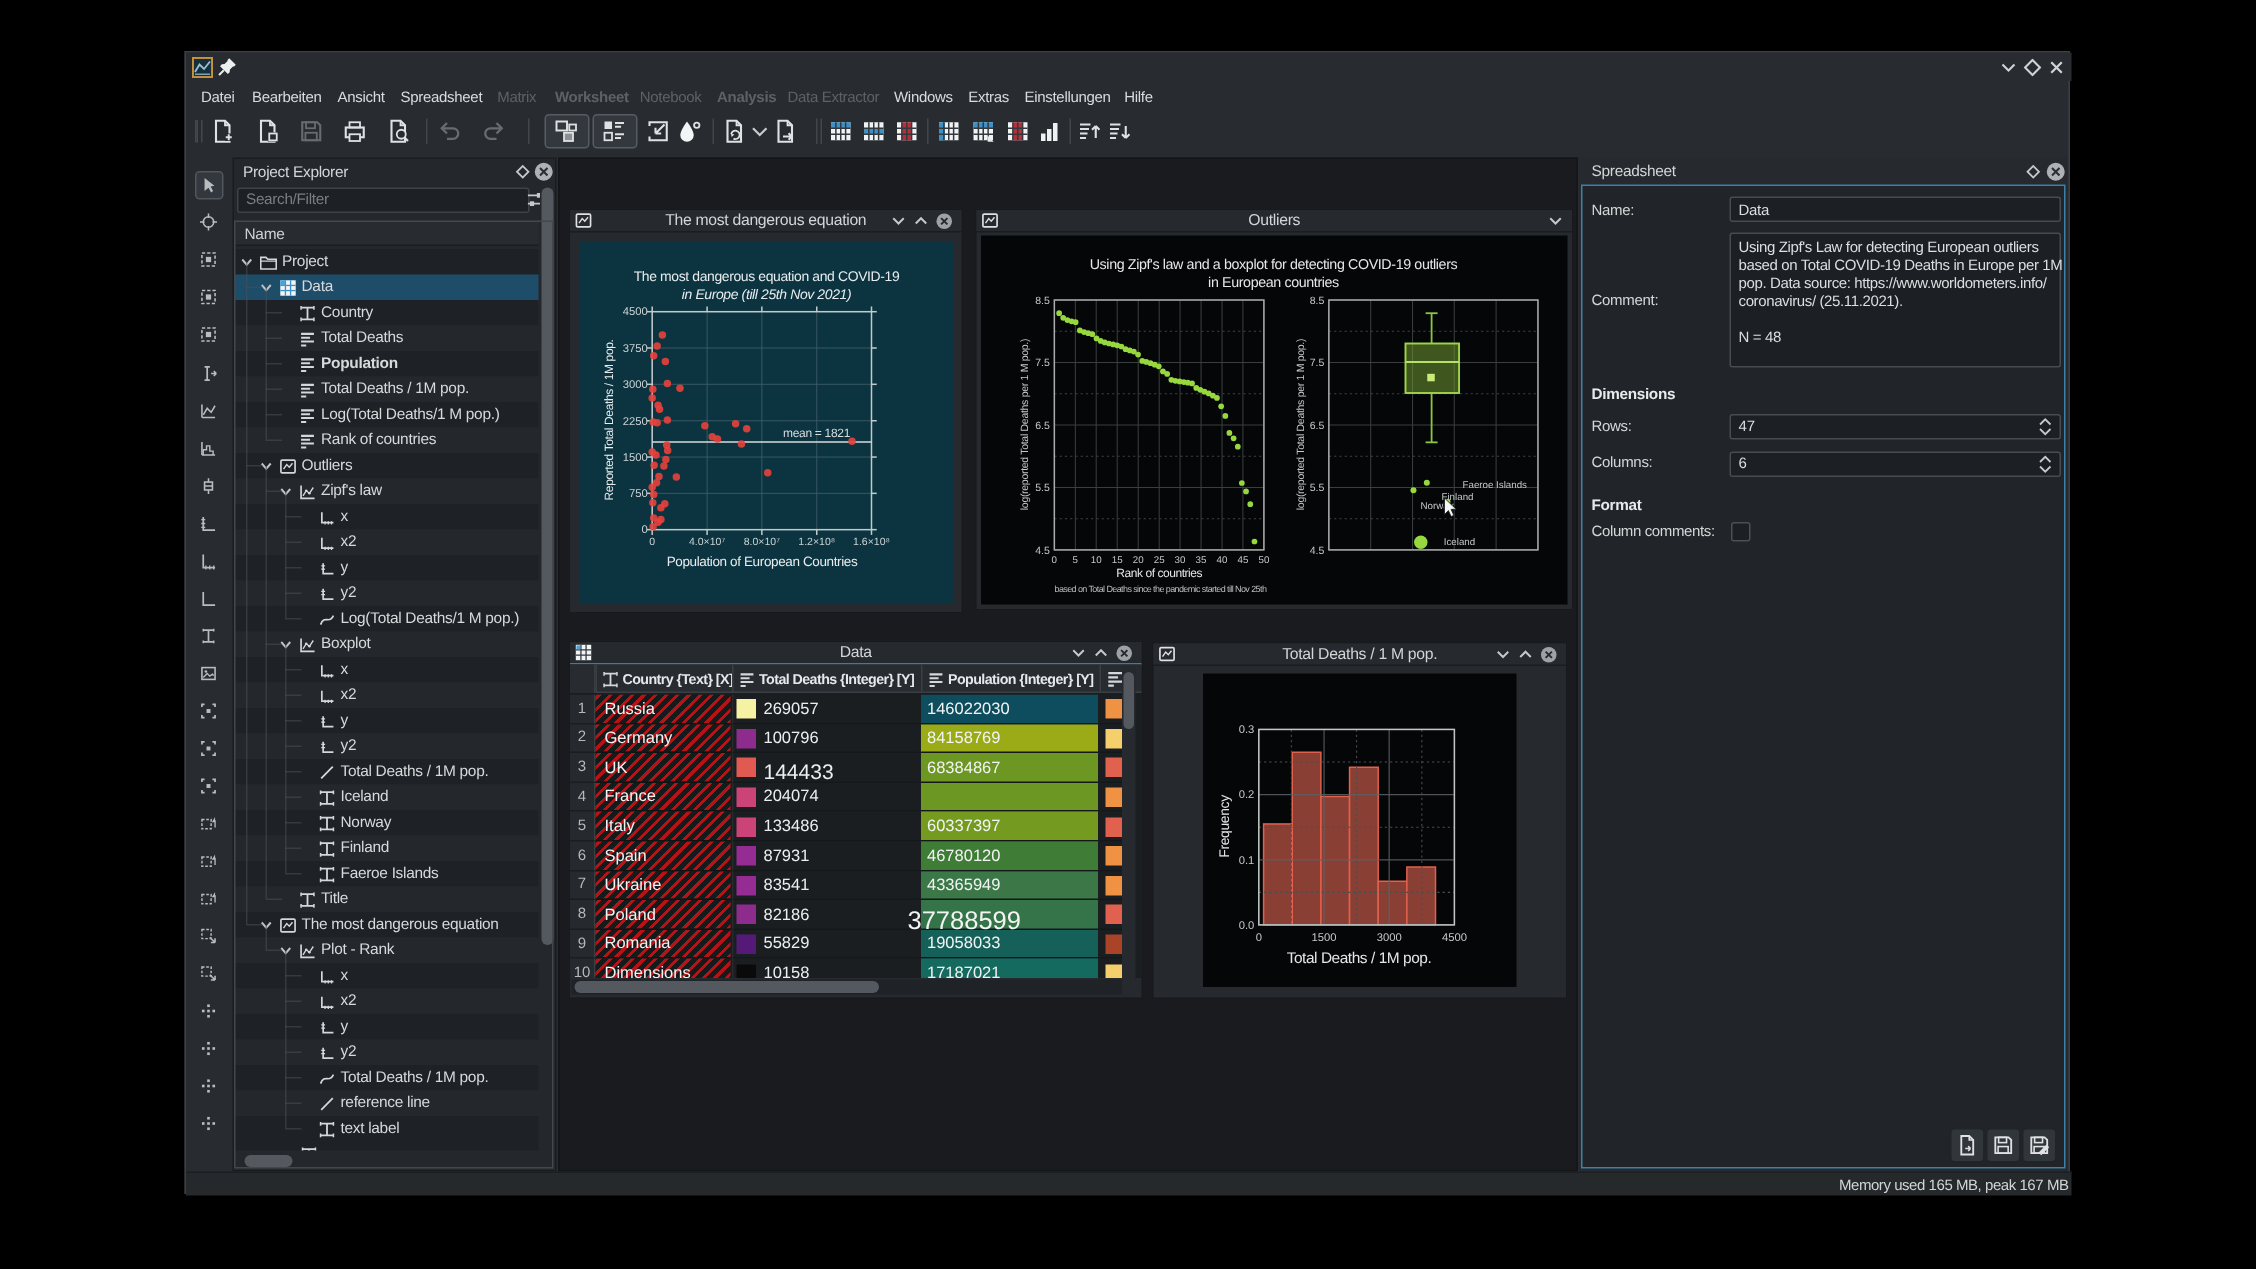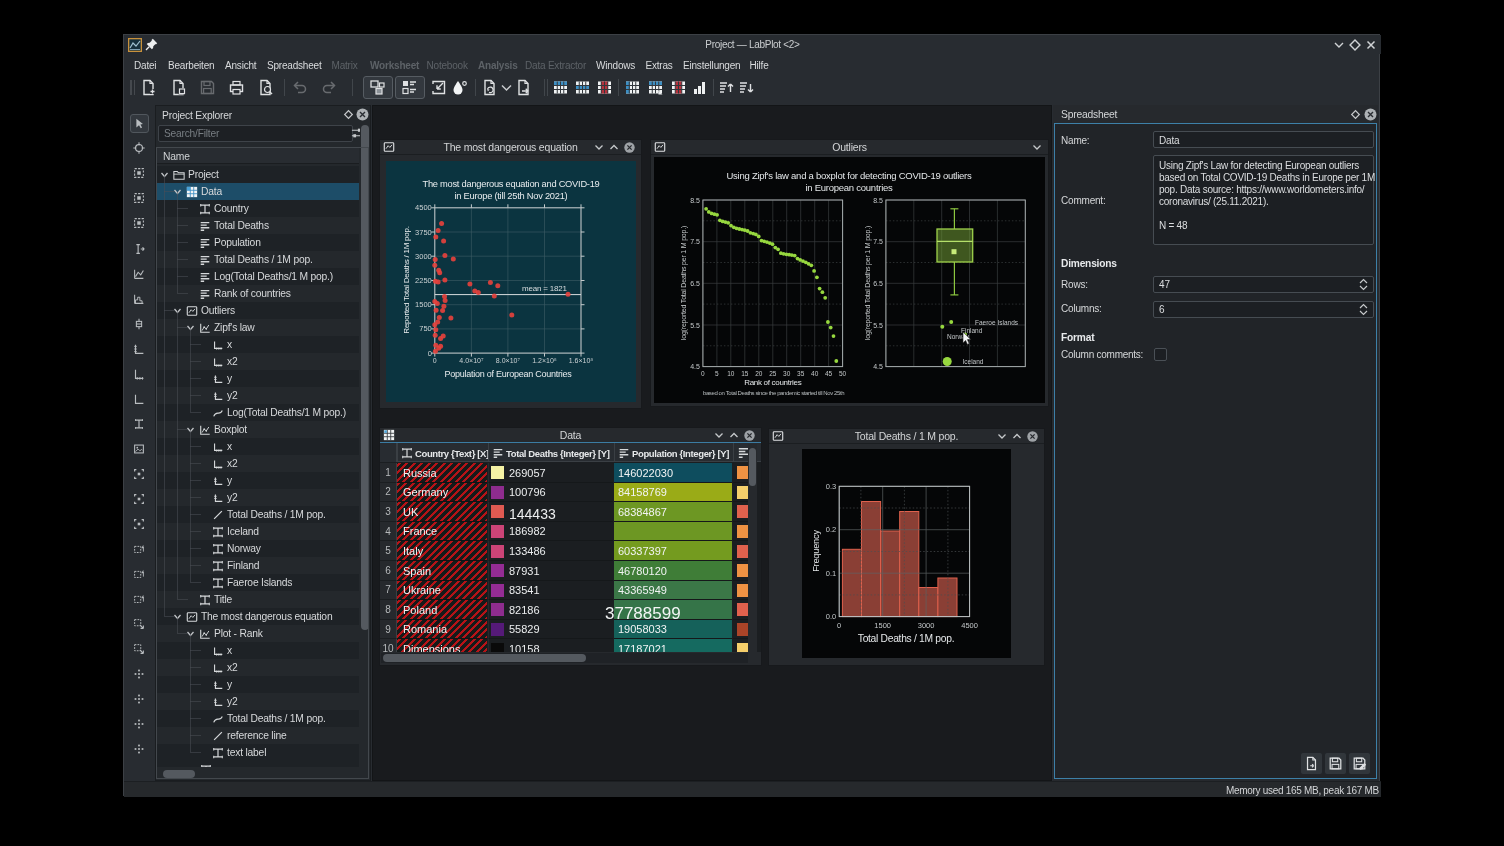--- a/index.html
+++ b/index.html
@@ -13,23 +13,20 @@
       <rect x="0.5" y="0.5" width="13" height="13" fill="#15303d" stroke="#c8913c" stroke-width="1.6"></rect>
       <path d="M2 10 L5 5 L8 8 L12 3" stroke="#9fc0d0" stroke-width="1.2" fill="none"></path>
       <path d="M2 11.5 L12 11.5" stroke="#7da0b5" stroke-width="1"></path>
     </svg>
 <svg class="abs" style="left:21px;top:3px" width="13" height="13" viewBox="0 0 13 13">
       <g fill="#eceeef">
         <path d="M7.8 0.8 L12.2 5.2 L10.9 6.5 L10.5 6.1 L8.3 8.3 L8.1 10.1 L6.9 11.3 L1.7 6.1 L2.9 4.9 L4.7 4.7 L6.9 2.5 L6.5 2.1 Z"></path>
         <path d="M4.2 8.8 L1.2 11.8 L1.0 12.0" stroke="#eceeef" stroke-width="1.3"></path>
       </g>
     </svg>
-<div class="txt" style="left:0px;top:4px;font-size:10px;color:#cbced0;font-weight:normal;">
-      <div style="width:1257px;text-align:center;letter-spacing:-0.3px">Project — LabPlot &lt;2&gt;</div>
-    </div>
 <svg class="abs" style="left:1209px;top:4px" width="12" height="12">
       <path d="M2 4 L6 8 L10 4" stroke="#d0d3d5" stroke-width="1.4" fill="none"></path>
     </svg>
 <svg class="abs" style="left:1225px;top:4px" width="12" height="12">
       <rect x="2.5" y="2.5" width="7" height="7" transform="rotate(45 6 6)" stroke="#d0d3d5" stroke-width="1.4" fill="none"></rect>
     </svg>
 <svg class="abs" style="left:1241px;top:4px" width="12" height="12">
       <path d="M2.5 2.5 L9.5 9.5 M9.5 2.5 L2.5 9.5" stroke="#d0d3d5" stroke-width="1.5" fill="none"></path>
     </svg>
 <div class="txt" style="left:10px;top:24.5px;font-size:10px;color:#d9dbdd;font-weight:normal;letter-spacing:-0.2px;">Datei</div>
@@ -383,21 +380,21 @@
 <div class="txt" style="left:90px;top:167.5px;font-size:10.3px;color:#d7d9db;font-weight:normal;letter-spacing:-0.2px;">Country</div>
 <div class="abs" style="left:32px;top:182px;width:203px;height:17px;background:#24282c;"></div>
 <svg class="abs" style="left:75px;top:184.5px" width="12" height="12" viewBox="0 0 14 14">
       <path d="M2 3 H12 M2 6 H9 M2 9 H12 M2 12 H6" stroke="#d5d8da" stroke-width="1.6"></path>
     </svg>
 <div class="txt" style="left:90px;top:184.5px;font-size:10.3px;color:#d7d9db;font-weight:normal;letter-spacing:-0.2px;">Total Deaths</div>
 <div class="abs" style="left:32px;top:199px;width:203px;height:17px;background:#1e2226;"></div>
 <svg class="abs" style="left:75px;top:201.5px" width="12" height="12" viewBox="0 0 14 14">
       <path d="M2 3 H12 M2 6 H9 M2 9 H12 M2 12 H6" stroke="#d5d8da" stroke-width="1.6"></path>
     </svg>
-<div class="txt" style="left:90px;top:201.5px;font-size:10.3px;color:#d7d9db;font-weight:normal;letter-spacing:-0.2px;">Population</div>
+<div class="txt" style="left:90px;top:201.5px;font-size:10.3px;color:#d7d9db;font-weight:bold;letter-spacing:-0.2px;">Population</div>
 <div class="abs" style="left:32px;top:216px;width:203px;height:17px;background:#24282c;"></div>
 <svg class="abs" style="left:75px;top:218.5px" width="12" height="12" viewBox="0 0 14 14">
       <path d="M2 3 H12 M2 6 H9 M2 9 H12 M2 12 H6" stroke="#d5d8da" stroke-width="1.6"></path>
     </svg>
 <div class="txt" style="left:90px;top:218.5px;font-size:10.3px;color:#d7d9db;font-weight:normal;letter-spacing:-0.2px;">Total Deaths / 1M pop.</div>
 <div class="abs" style="left:32px;top:233px;width:203px;height:17px;background:#1e2226;"></div>
 <svg class="abs" style="left:75px;top:235.5px" width="12" height="12" viewBox="0 0 14 14">
       <path d="M2 3 H12 M2 6 H9 M2 9 H12 M2 12 H6" stroke="#d5d8da" stroke-width="1.6"></path>
     </svg>
 <div class="txt" style="left:90px;top:235.5px;font-size:10.3px;color:#d7d9db;font-weight:normal;letter-spacing:-0.2px;">Log(Total Deaths/1 M pop.)</div>
@@ -656,21 +653,21 @@
       <path d="M1.5 6 L5 2.5 L8.5 6" stroke="#c6c9cb" stroke-width="1.3" fill="none"></path>
     </svg>
 <svg class="abs" style="left:470px;top:108px" width="10" height="9">
       <path d="M1.5 2.5 L5 6 L8.5 2.5" stroke="#c6c9cb" stroke-width="1.3" fill="none"></path>
     </svg>
 <div class="abs" style="left:256px;top:119px;width:261px;height:1px;background:#1b1e21;"></div>
 <div class="abs" style="left:262px;top:126px;width:250px;height:241px;background:#0b3440;"></div>
 <div class="txt" style="left:262px;top:143.5px;font-size:9.3px;color:#e8ecee;font-weight:normal;">
       <div style="width:250px;text-align:center;letter-spacing:-0.25px">The most dangerous equation and COVID-19</div>
     </div>
-<div class="txt" style="left:262px;top:155.5px;font-size:9.3px;color:#e8ecee;font-weight:normal;">
+<div class="txt" style="left:262px;top:155.5px;font-size:9.3px;color:#e8ecee;font-weight:normal;font-style:italic;">
       <div style="width:250px;text-align:center;letter-spacing:-0.25px">in Europe (till 25th Nov 2021)</div>
     </div>
 <svg class="abs" style="left:262px;top:126px" width="250" height="241" viewBox="0 0 250 241">
       <g stroke="#9aa6aa" stroke-width="0.6" opacity="0.35">
         <line x1="48.80000000000001" y1="192.1" x2="195.0" y2="192.1"></line>
         <line x1="48.80000000000001" y1="167.9" x2="195.0" y2="167.9"></line>
         <line x1="48.80000000000001" y1="143.7" x2="195.0" y2="143.7"></line>
         <line x1="48.80000000000001" y1="119.5" x2="195.0" y2="119.5"></line>
         <line x1="48.80000000000001" y1="95.2" x2="195.0" y2="95.2"></line>
         <line x1="48.80000000000001" y1="71.0" x2="195.0" y2="71.0"></line>
@@ -995,21 +992,21 @@
 <div class="txt" style="left:129px;top:42.7px;font-size:14px;color:#eceeef;">144433</div>
 <div class="abs" style="left:234px;top:39.2px;width:118px;height:19.6px;background:#6d9723;border-bottom:1px solid #15181a;"></div>
 <div class="txt" style="left:238px;top:42.7px;font-size:11px;color:#f2f4f4;">68384867</div>
 <div class="abs" style="left:353px;top:39.2px;width:15px;height:19.6px;background:#1b1e21;border-bottom:1px solid #15181a;"></div>
 <div class="abs" style="left:357px;top:42.4px;width:13px;height:13px;background:#e0614d;"></div>
 <div class="abs" style="left:0px;top:58.8px;width:17px;height:19.6px;background:#26292d;border-bottom:1px solid #1b1e21;border-right:1px solid #3a3f44;color:#b6b9bb;font-size:10px;display:flex;align-items:center;justify-content:center;">4</div>
 <div class="abs" style="left:17px;top:58.8px;width:90px;height:19.6px;background:repeating-linear-gradient(315deg, #b51317 0px, #b51317 2px, #151a1a 2px, #151a1a 5.3px);border-bottom:1px solid #101314;"></div>
 <div class="txt" style="left:23px;top:62.3px;font-size:11px;color:#f0f2f3;">France</div>
 <div class="abs" style="left:108px;top:58.8px;width:125px;height:19.6px;background:#1b1e21;border-bottom:1px solid #15181a;border-left:1px solid #26292d;"></div>
 <div class="abs" style="left:111px;top:62.0px;width:13px;height:13px;background:#cc4477;"></div>
-<div class="txt" style="left:129px;top:62.3px;font-size:11px;color:#eceeef;">186982</div>
+<div class="txt" style="left:129px;top:62.3px;font-size:11px;color:#eceeef;">204074</div>
 <div class="abs" style="left:234px;top:58.8px;width:118px;height:19.6px;background:#6d9723;border-bottom:1px solid #15181a;"></div>
 <div class="txt" style="left:238px;top:62.3px;font-size:11px;color:#f2f4f4;margin-top:44px;">65475608</div>
 <div class="abs" style="left:353px;top:58.8px;width:15px;height:19.6px;background:#1b1e21;border-bottom:1px solid #15181a;"></div>
 <div class="abs" style="left:357px;top:62.0px;width:13px;height:13px;background:#ef9243;"></div>
 <div class="abs" style="left:0px;top:78.4px;width:17px;height:19.6px;background:#26292d;border-bottom:1px solid #1b1e21;border-right:1px solid #3a3f44;color:#b6b9bb;font-size:10px;display:flex;align-items:center;justify-content:center;">5</div>
 <div class="abs" style="left:17px;top:78.4px;width:90px;height:19.6px;background:repeating-linear-gradient(315deg, #b51317 0px, #b51317 2px, #151a1a 2px, #151a1a 5.3px);border-bottom:1px solid #101314;"></div>
 <div class="txt" style="left:23px;top:81.9px;font-size:11px;color:#f0f2f3;">Italy</div>
 <div class="abs" style="left:108px;top:78.4px;width:125px;height:19.6px;background:#1b1e21;border-bottom:1px solid #15181a;border-left:1px solid #26292d;"></div>
 <div class="abs" style="left:111px;top:81.6px;width:13px;height:13px;background:#cc4477;"></div>
 <div class="txt" style="left:129px;top:81.9px;font-size:11px;color:#eceeef;">133486</div>

